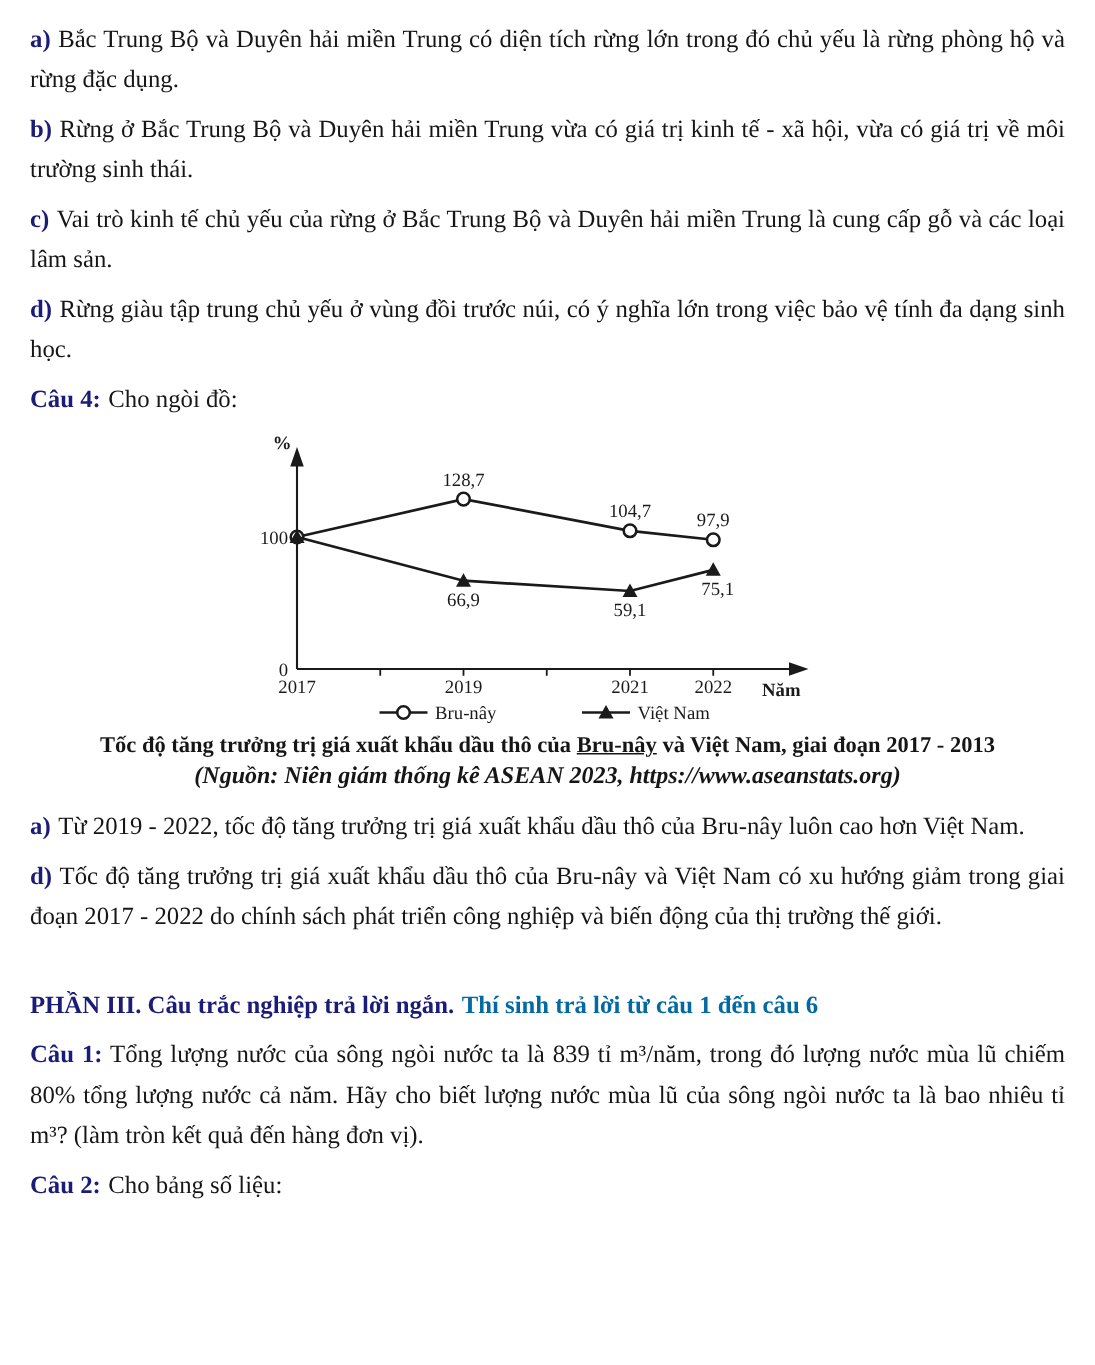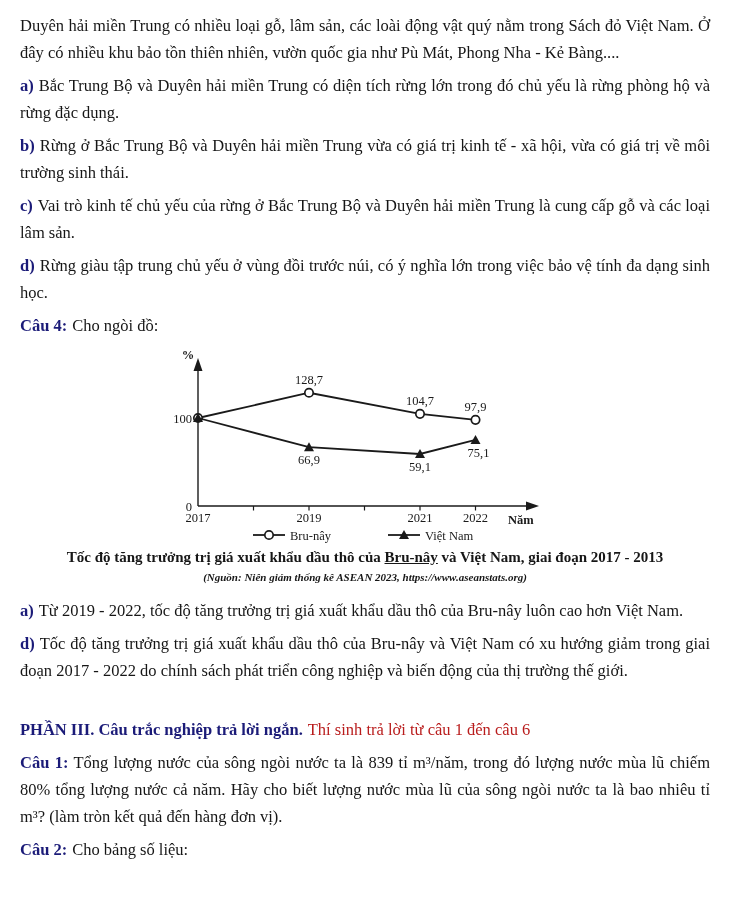--- a/index.html
+++ b/index.html
@@ -19,32 +19,31 @@
   .navy { color: #1b1b78; font-weight: bold; }
   .opt-label { margin-right: 5px; text-align: right; }
   .chart-wrap { margin: 4px 0 2px 128px; width: 430px; }
   svg { display: block; }
   .caption {
     text-align: center; font-weight: bold; font-size: 15px;
     line-height: 20px; margin: 2px 0 0 0;
   }
   .source {
     text-align: center; font-style: italic; font-weight: bold;
-    font-size: 11px; line-height: 19px; margin: 1px 0 10px 0;
+    font-size: 16px; line-height: 19px; margin: 1px 0 10px 0;
   }
   .part3-gap { height: 26px; }
   .u { text-decoration: underline; }
-  .heading-note { font-weight: normal; color: #b91c1c; }
+  .heading-note { font-weight: bold; color: #0369a1; }
 </style>
 </head>
 <body>
 
 <div class="page">
 
-  <p class="para">Duyên hải miền Trung có nhiều loại gỗ, lâm sản, các loài động vật quý nằm trong Sách đỏ Việt Nam. Ở đây có nhiều khu bảo tồn thiên nhiên, vườn quốc gia như Pù Mát, Phong Nha - Kẻ Bàng....</p>
 
   <p class="para"><span class="navy opt-label">a)</span><span>Bắc Trung Bộ và Duyên hải miền Trung có diện tích rừng lớn trong đó chủ yếu là rừng phòng hộ và rừng đặc dụng.</span></p>
 
   <p class="para"><span class="navy opt-label">b)</span><span>Rừng ở Bắc Trung Bộ và Duyên hải miền Trung vừa có giá trị kinh tế - xã hội, vừa có giá trị về môi trường sinh thái.</span></p>
 
   <p class="para"><span class="navy opt-label">c)</span><span>Vai trò kinh tế chủ yếu của rừng ở Bắc Trung Bộ và Duyên hải miền Trung là cung cấp gỗ và các loại lâm sản.</span></p>
 
   <p class="para"><span class="navy opt-label">d)</span><span>Rừng giàu tập trung chủ yếu ở vùng đồi trước núi, có ý nghĩa lớn trong việc bảo vệ tính đa dạng sinh học.</span></p>
 
   <p class="para single"><span class="navy opt-label">Câu 4:</span><span>Cho ngòi đồ:</span></p>

